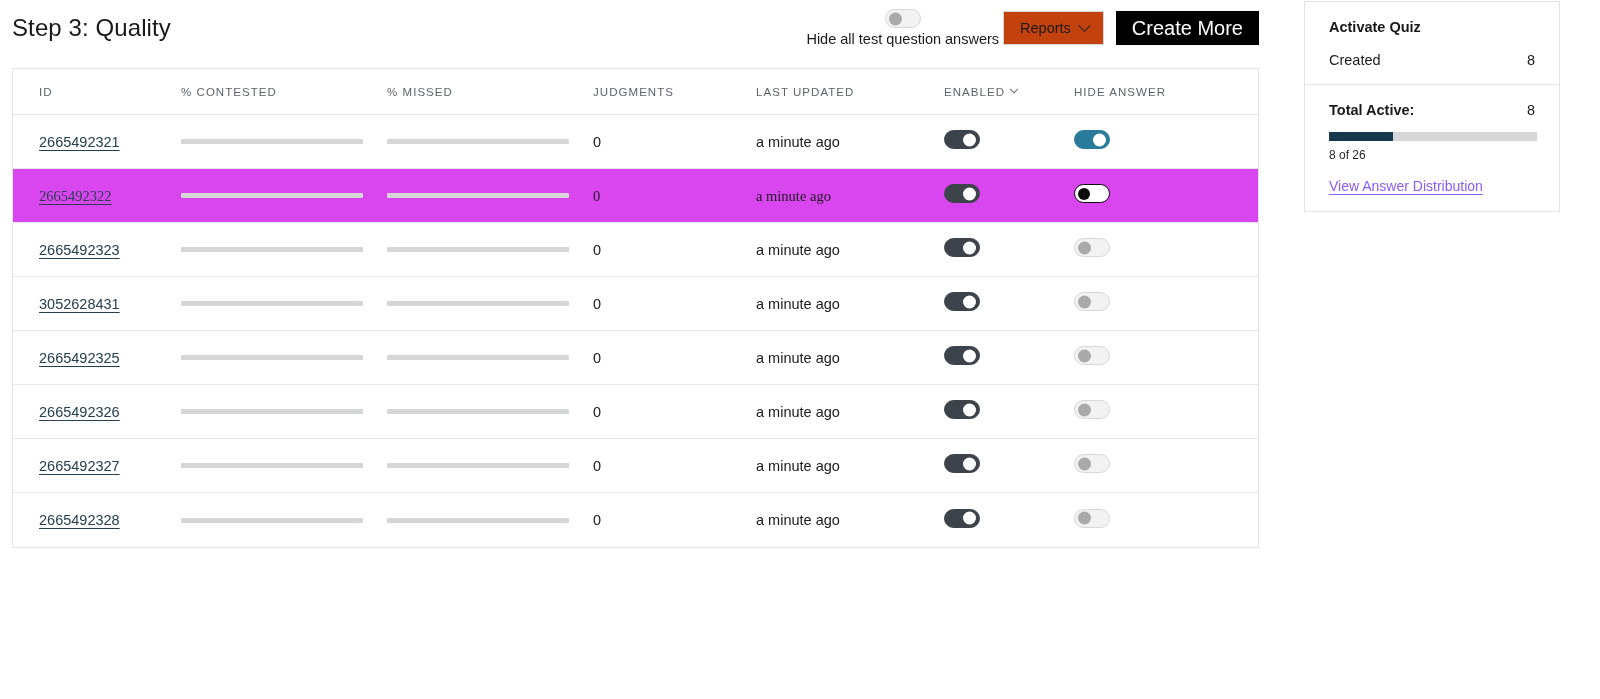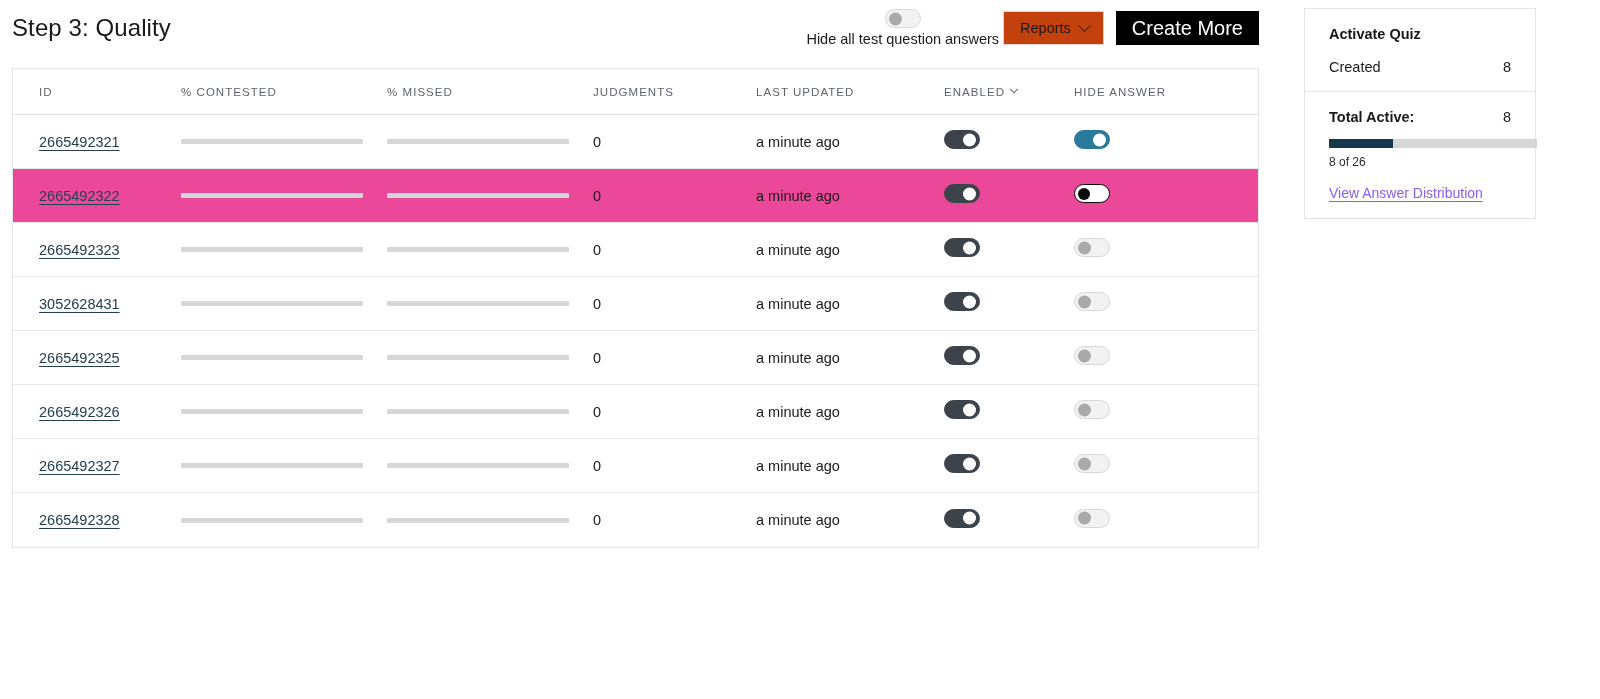--- a/index.html
+++ b/index.html
@@ -118,21 +118,21 @@
     display: flex;
     align-items: center;
     height: 54px;
     border-bottom: 1px solid #e6e7e9;
   }
   .trow:last-child { border-bottom: none; }
   .trow.head {
     height: 46px;
     border-bottom: 1px solid #e3e4e6;
   }
-  .trow.alt { background: #ec4899; }
+  .trow.alt { background: #d946ef; font-family: Liberation Serif, serif; }
 
   .c-id      { width: 168px; padding-left: 26px; }
   .c-cont    { width: 206px; }
   .c-miss    { width: 206px; }
   .c-judg    { width: 163px; }
   .c-updated { width: 188px; }
   .c-enabled { width: 130px; }
   .c-hide    { width: 170px; }
 
   .th {
@@ -154,22 +154,22 @@
   .cell-text { font-size: 14.5px; color: #1b1b1b; white-space: nowrap; }
   .bar {
     width: 182px; height: 5px;
     background: #d5d6d6;
     border-radius: 1px;
   }
 
   
   .side-card {
     position: absolute;
-    left: 1304px; top: 8px;
-    width: 232px;
+    left: 1304px; top: 1px;
+    width: 256px;
     border: 1px solid #e3e4e6;
     background: #ffffff;
   }
   .side-sec { padding: 17px 24px 16px 24px; }
   .side-sec.bordered { border-bottom: 1px solid #e3e4e6; }
   .side-title {
     font-size: 14.5px; font-weight: bold; color: #17181a;
     margin-bottom: 17px;
   }
   .side-line {

